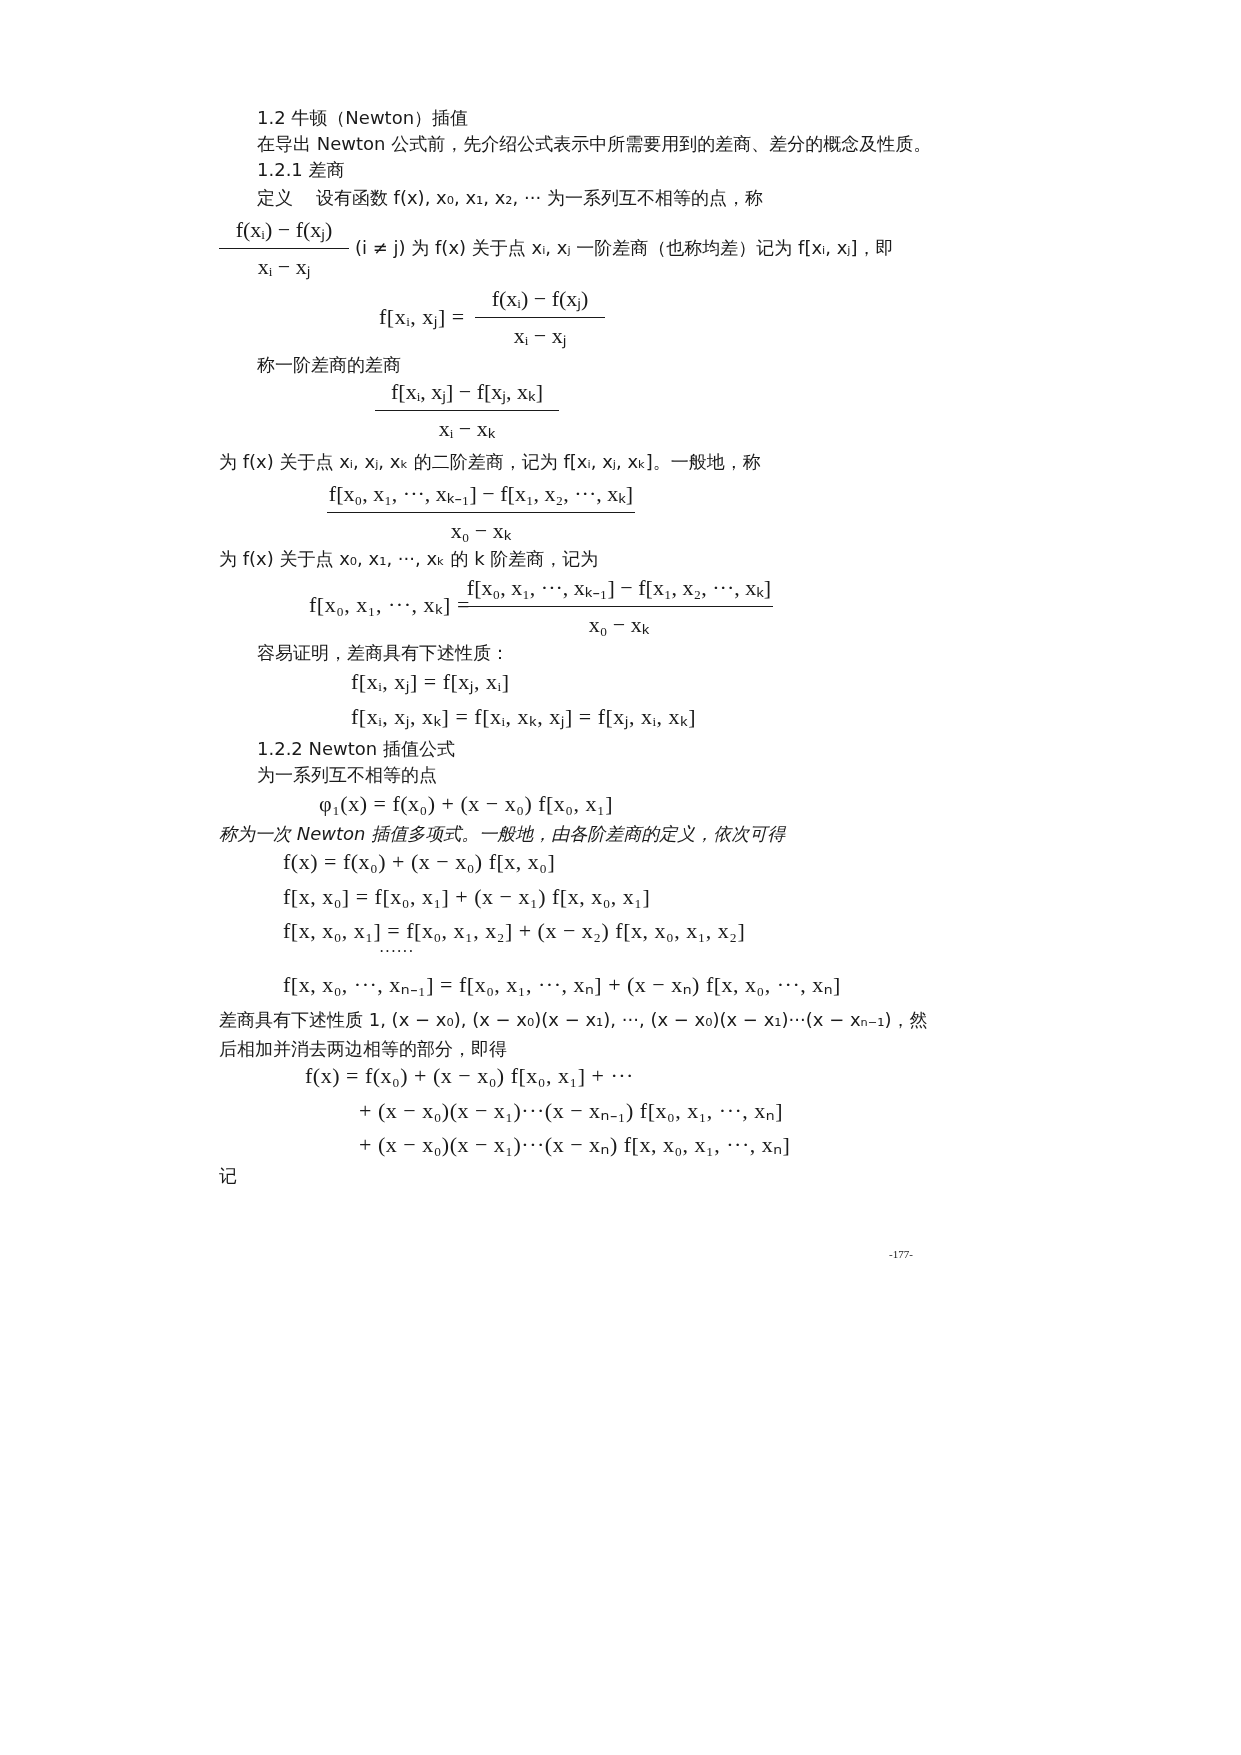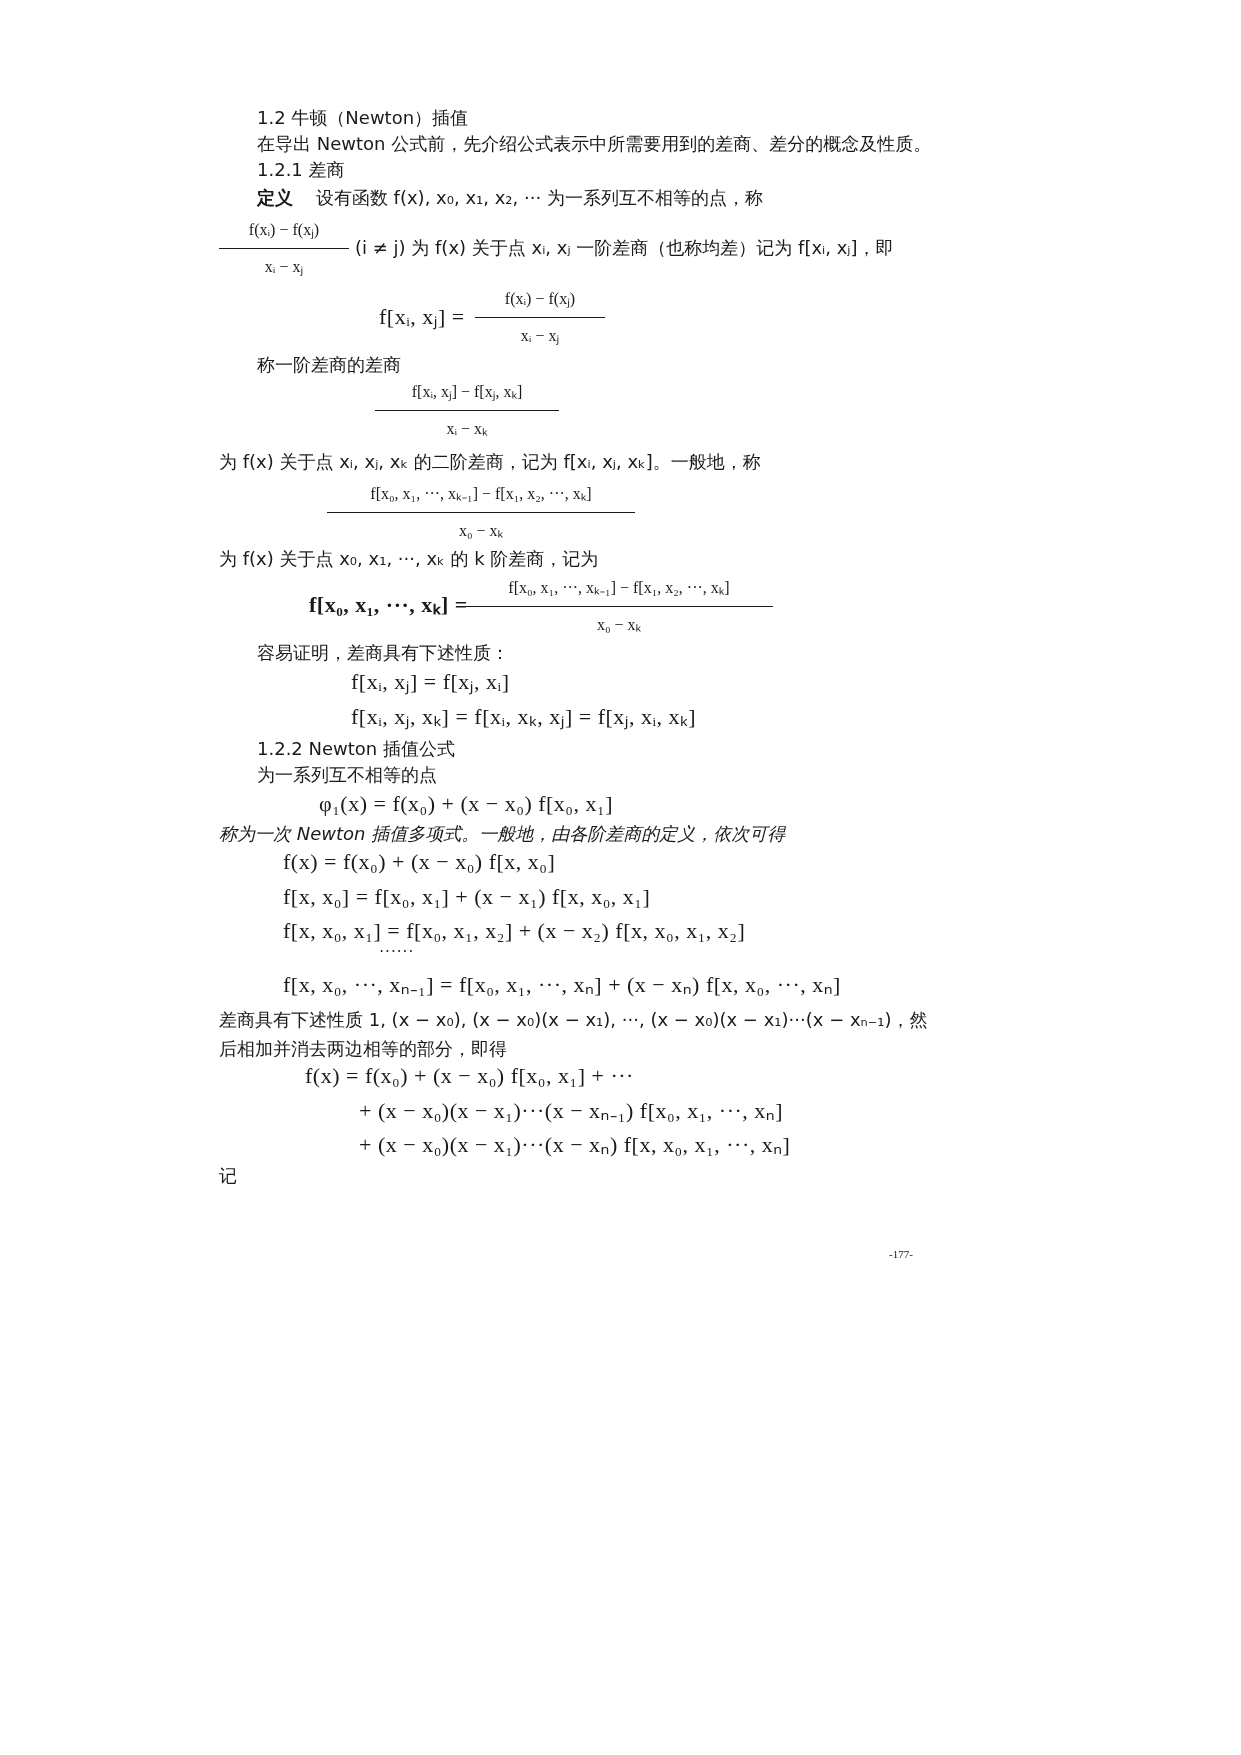--- a/index.html
+++ b/index.html
@@ -2,23 +2,23 @@
 <html><head>
 <meta charset="utf-8">
 <style>
   html, body { margin: 0; padding: 0; background: #ffffff; }
   body { width: 1241px; height: 1755px; position: relative; overflow: hidden;
          font-family: "DejaVu Serif", serif; color: #1a1a1a; }
   .page { position: absolute; left: 0; top: 0; width: 1241px; height: 1717px; background: #fff; margin-left: 17px; }
   .line { position: absolute; white-space: nowrap; font-size: 19px; line-height: 24px; }
   .cjk { font-family: "DejaVu Sans", sans-serif; font-size: 18px; }
   .math { font-family: "Liberation Serif", serif; font-size: 22px; letter-spacing: 0.5px; }
-  .bold { font-weight: bold; }
+  .bold { font-weight: normal; }
   .frac { position: absolute; text-align: center; }
-  .frac .num, .frac .den { display: block; white-space: nowrap; font-family: "Liberation Serif", serif; font-size: 16px; line-height: 28px; }
+  .frac .num, .frac .den { display: block; white-space: nowrap; font-family: "Liberation Serif", serif; font-size: 22px; line-height: 28px; }
   .frac .bar { display: block; height: 1px; background: #1a1a1a; margin: 4px 0; }
   .pagenum { position: absolute; font-family: "Liberation Serif", serif; font-size: 11px; }
 </style>
 </head>
 <body>
 
 <div class="page">
 
   <div class="line cjk" style="left:240px; top:106px;">1.2  牛顿（Newton）插值</div>
   <div class="line cjk" style="left:240px; top:132px;">在导出 Newton 公式前，先介绍公式表示中所需要用到的差商、差分的概念及性质。</div>
@@ -55,21 +55,21 @@
   <div class="line cjk" style="left:202px; top:450px;">为 f(x) 关于点 xᵢ, xⱼ, xₖ 的二阶差商，记为 f[xᵢ, xⱼ, xₖ]。一般地，称</div>
 
   <div class="frac" style="left:310px; top:480px; width:308px;">
     <span class="num">f[x₀, x₁, ···, xₖ₋₁] − f[x₁, x₂, ···, xₖ]</span>
     <span class="bar"></span>
     <span class="den">x₀ − xₖ</span>
   </div>
 
   <div class="line cjk" style="left:202px; top:547px;">为 f(x) 关于点 x₀, x₁, ···, xₖ 的 k 阶差商，记为</div>
 
-  <div class="line math" style="left:292px; top:593px;font-weight:bold;">f[x₀, x₁, ···, xₖ] =</div>
+  <div class="line math" style="left:292px; top:593px;">f[x₀, x₁, ···, xₖ] =</div>
   <div class="frac" style="left:448px; top:574px; width:308px;">
     <span class="num">f[x₀, x₁, ···, xₖ₋₁] − f[x₁, x₂, ···, xₖ]</span>
     <span class="bar"></span>
     <span class="den">x₀ − xₖ</span>
   </div>
 
   <div class="line cjk" style="left:240px; top:641px;">容易证明，差商具有下述性质：</div>
   <div class="line math" style="left:334px; top:670px;">f[xᵢ, xⱼ] = f[xⱼ, xᵢ]</div>
   <div class="line math" style="left:334px; top:705px;">f[xᵢ, xⱼ, xₖ] = f[xᵢ, xₖ, xⱼ] = f[xⱼ, xᵢ, xₖ]</div>
 

